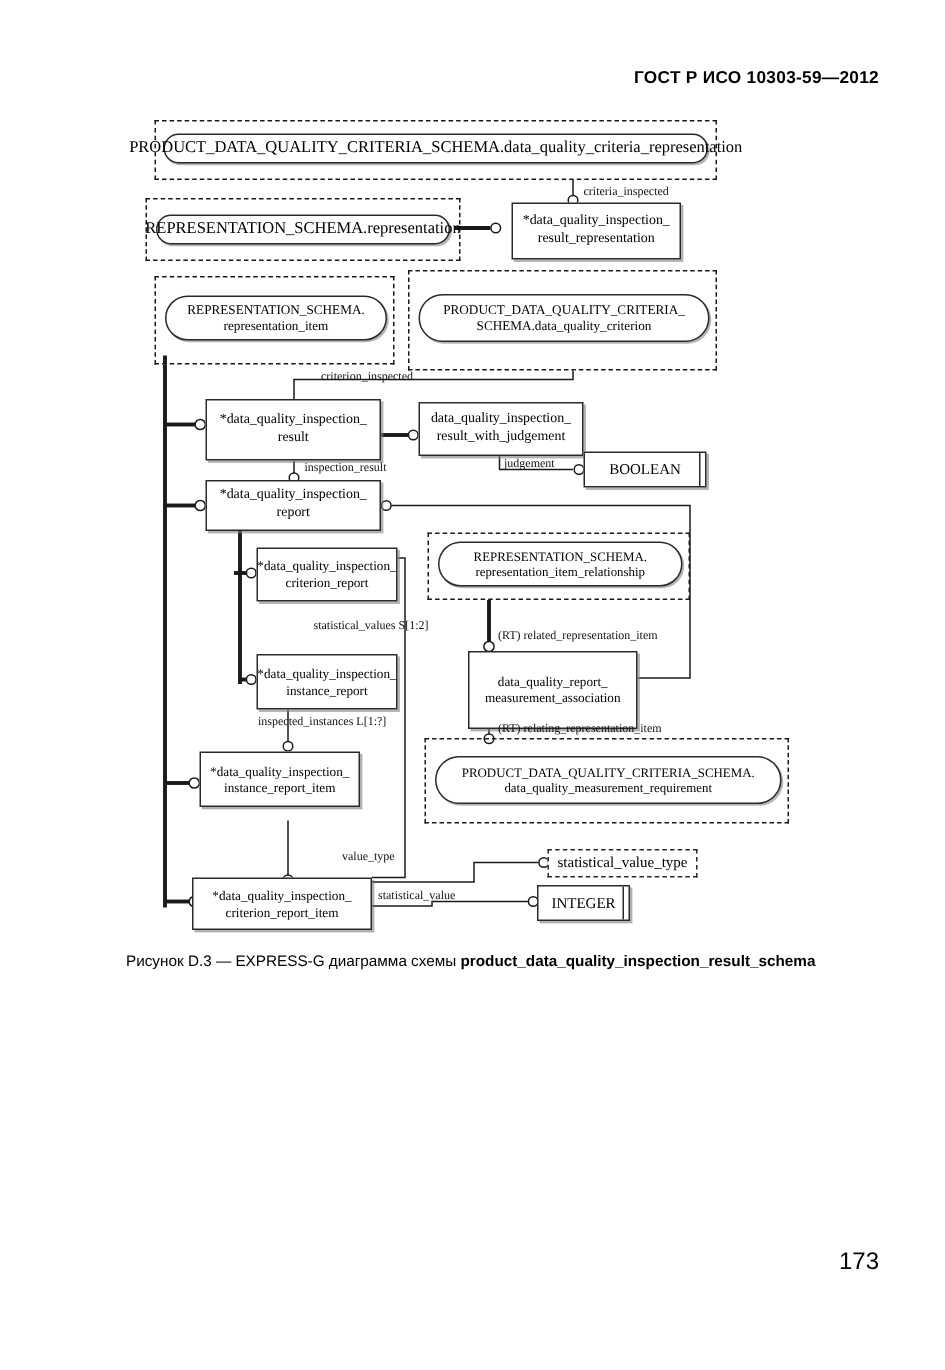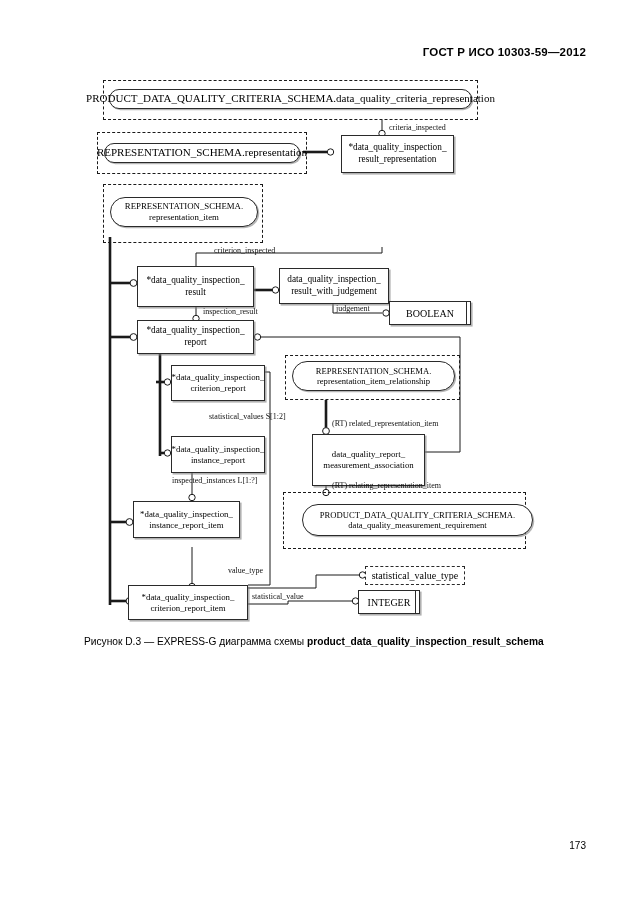--- a/index.html
+++ b/index.html
@@ -20,21 +20,21 @@
     font-family: "Liberation Sans", sans-serif;
     font-weight: bold; font-size: 11.5px;
     letter-spacing: .2px;
     white-space: nowrap;
   }
 
   
   .page-number {
     position:absolute; right:44px; bottom:62px;
     font-family: "Liberation Sans", sans-serif;
-    font-size: 10px;
+    font-size: 16px;
   }
 
   
   .caption {
     position:absolute; left:84px; top:636px;
     width: 470px;
     font-family: "Liberation Sans", sans-serif;
     font-size: 10.2px;
     white-space: nowrap;
   }
@@ -187,28 +187,32 @@
 
     <div class="dashed-box" style="left:97px; top:132px; width:210px; height:42px;">
       <div class="rrect" style="left:6px; top:10px; width:196px; height:20px; white-space:nowrap; font-size:11px;">REPRESENTATION_SCHEMA.representation</div>
     </div>
 
     <div class="dashed-box" style="left:103px; top:184px; width:160px; height:59px;">
       <div class="rrect" style="left:6px; top:12px; width:148px; height:30px; white-space:pre-line; font-size:8.8px;">REPRESENTATION_SCHEMA.
 representation_item</div>
     </div>
 
+    <div class="dashed-box" style="left:272px; top:180px; width:206px; height:67px;">
+      <div class="rrect" style="left:6px; top:15px; width:194px; height:32px; white-space:pre-line; font-size:8.8px;">PRODUCT_DATA_QUALITY_CRITERIA_
+SCHEMA.data_quality_criterion</div>
+    </div>
 
     <div class="dashed-box" style="left:285px; top:355px; width:175px; height:45px;">
       <div class="rrect" style="left:6px; top:5px; width:163px; height:30px; white-space:pre-line; font-size:8.6px;">REPRESENTATION_SCHEMA.
 representation_item_relationship</div>
     </div>
 
     <div class="dashed-box" style="left:283px; top:492px; width:243px; height:57px;">
-      <div class="rrect" style="left:18px; top:11px; width:231px; height:32px; white-space:pre-line; font-size:8.6px;">PRODUCT_DATA_QUALITY_CRITERIA_SCHEMA.
+      <div class="rrect" style="left:6px; top:11px; width:231px; height:32px; white-space:pre-line; font-size:8.6px;">PRODUCT_DATA_QUALITY_CRITERIA_SCHEMA.
 data_quality_measurement_requirement</div>
     </div>
 
     <div class="ebox" style="left:341px; top:135px; width:113px; height:38px; white-space:pre-line;">*data_quality_inspection_
 result_representation</div>
 
     <div class="ebox" style="left:137px; top:266px; width:117px; height:41px; white-space:pre-line;">*data_quality_inspection_
 result</div>
 
     <div class="ebox" style="left:279px; top:268px; width:110px; height:36px; white-space:pre-line;">data_quality_inspection_

